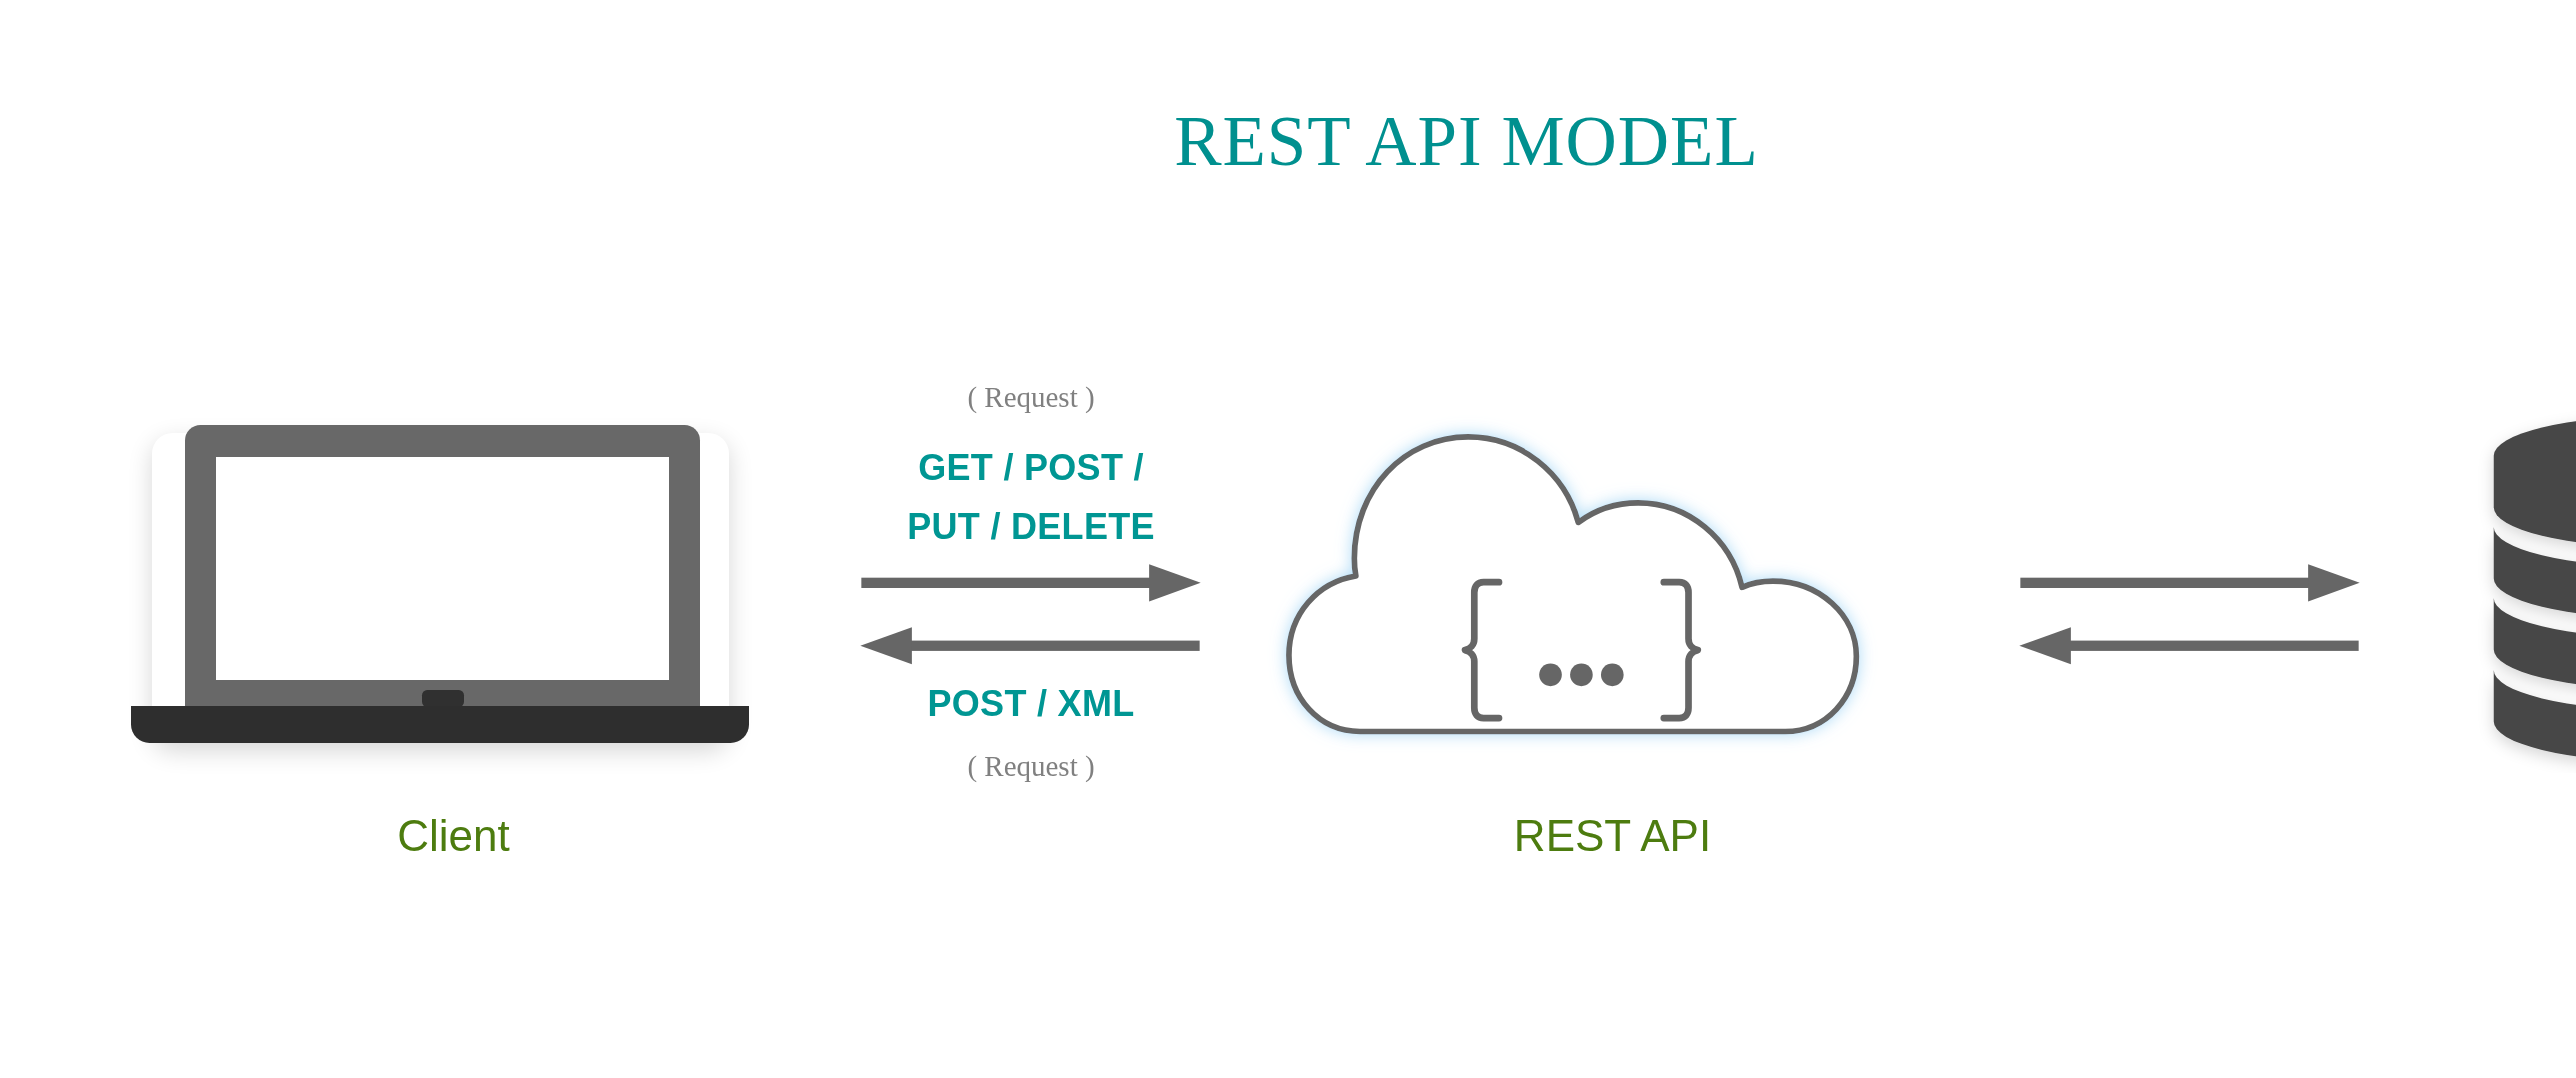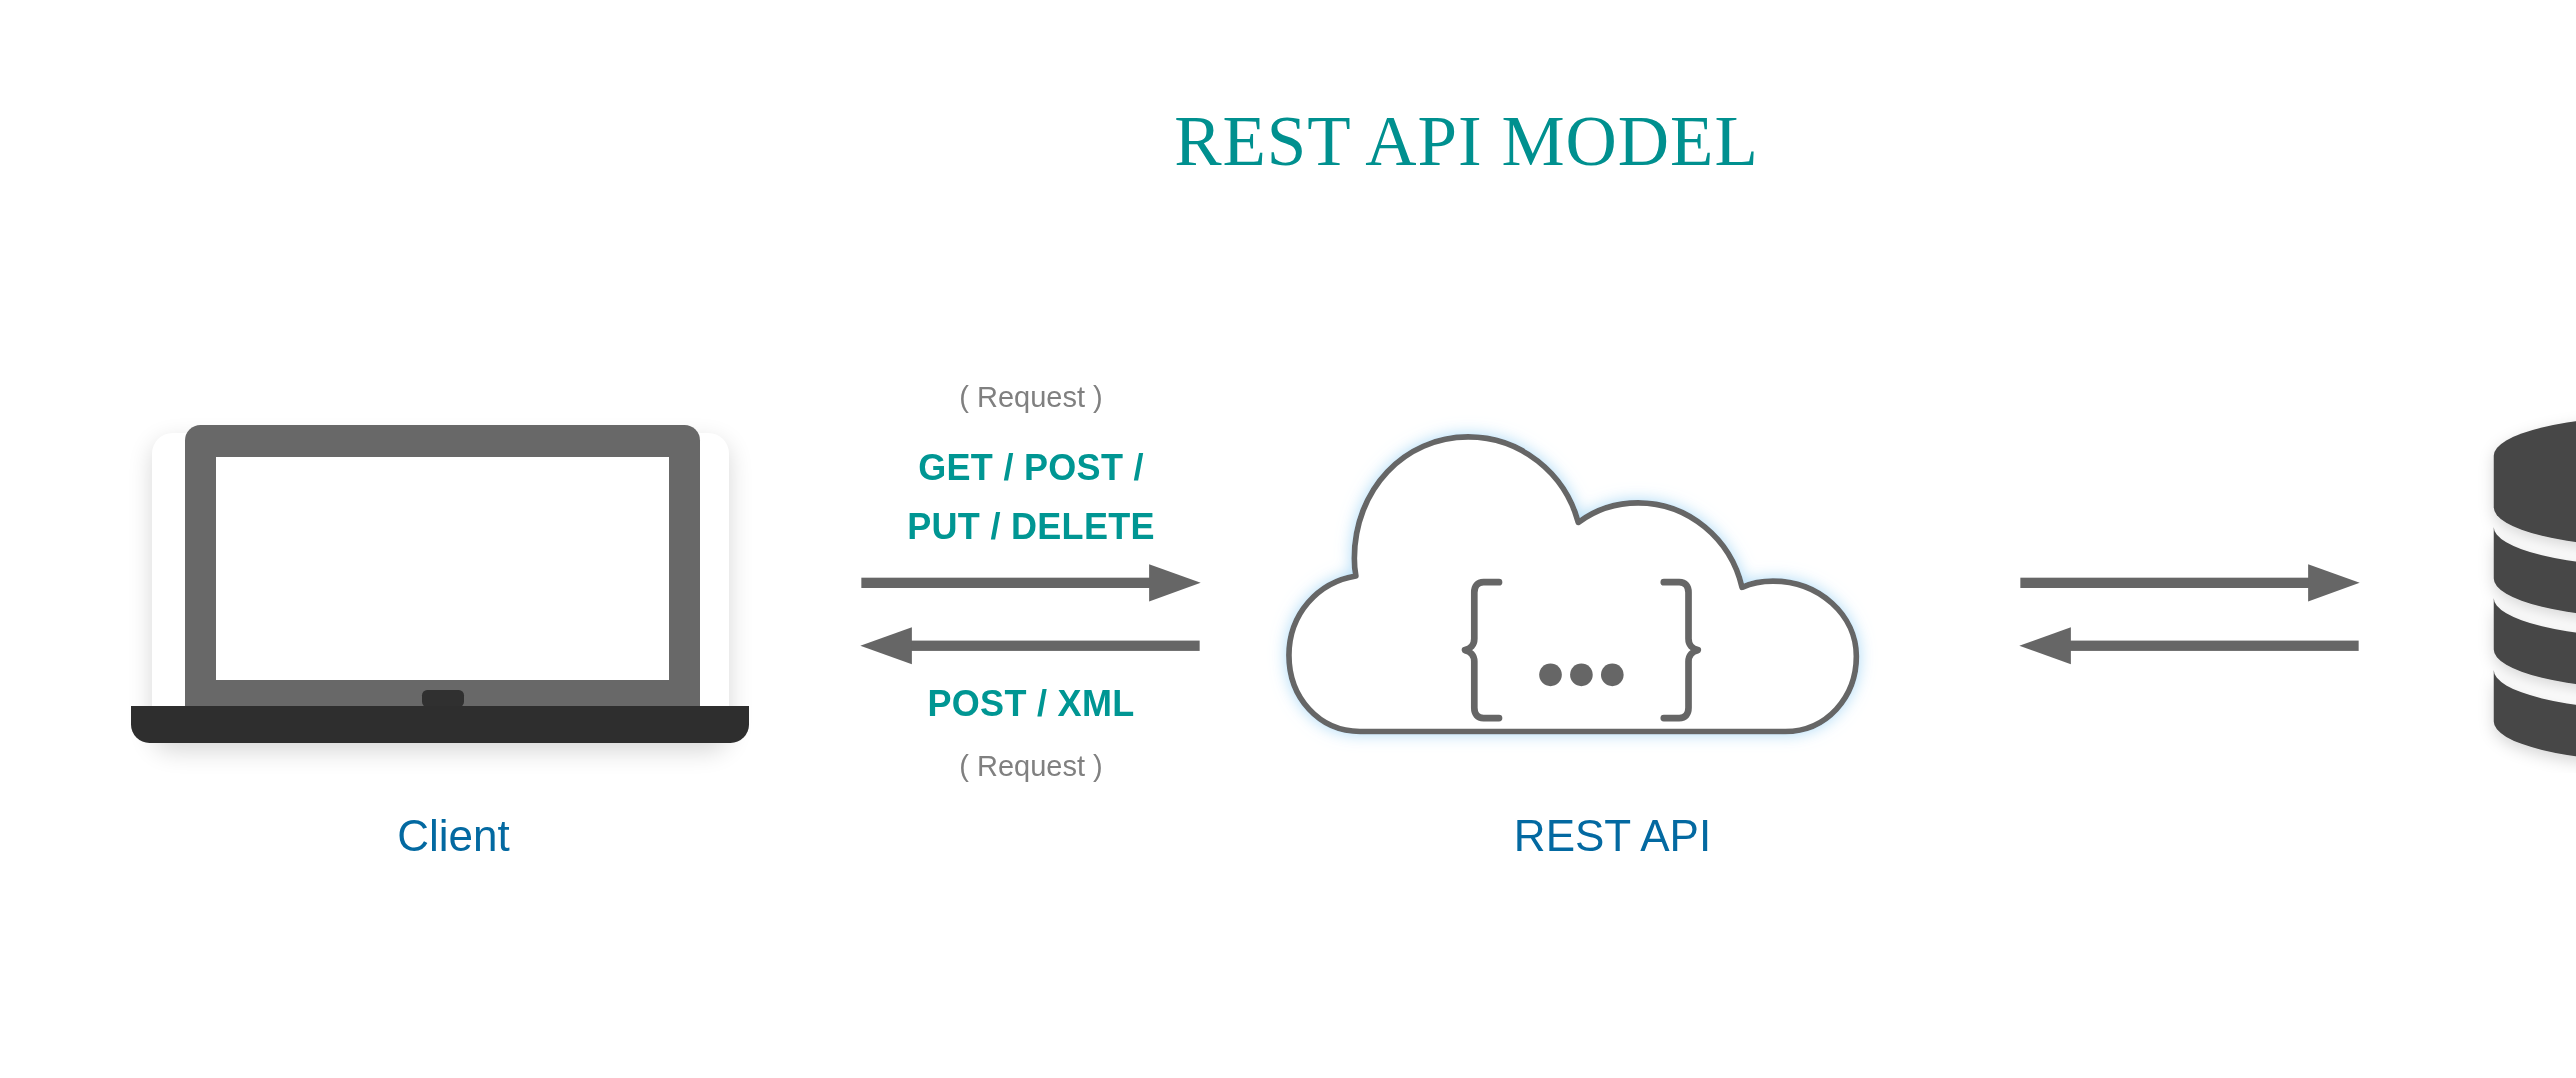--- a/index.html
+++ b/index.html
@@ -32,21 +32,21 @@
     color: #00908f;
     white-space: nowrap;
   }
 
   
   .node-label {
     position: absolute;
     text-align: center;
     font-family: "Liberation Sans", sans-serif;
     font-size: 44px;
-    color: #0369a1;
+    color: #4d7c0f;
     white-space: nowrap;
   }
   #label-client   { left: 196px;  top: 811px; width: 515px; }
   #label-restapi  { left: 1355px; top: 811px; width: 515px; }
   #label-database { left: 2514px; top: 806px; width: 515px; }
 
   
   #client-laptop {
     position: absolute;
     left: 131px;
@@ -129,20 +129,21 @@
   .flow-text {
     position: absolute;
     text-align: center;
     white-space: nowrap;
     font-family: "Liberation Sans", sans-serif;
   }
   .flow-muted {
     color: #808080;
     font-size: 29px;
     font-weight: normal;
+    font-family: Liberation Serif, serif;
   }
   .flow-accent {
     color: #009693;
     font-size: 36px;
     font-weight: bold;
     letter-spacing: 0.3px;
   }
   #flow-request       { left: 799px; top: 381px;  width: 464px; }
   #flow-methods-1     { left: 799px; top: 447px;  width: 464px; }
   #flow-methods-2     { left: 799px; top: 506px;  width: 464px; }

